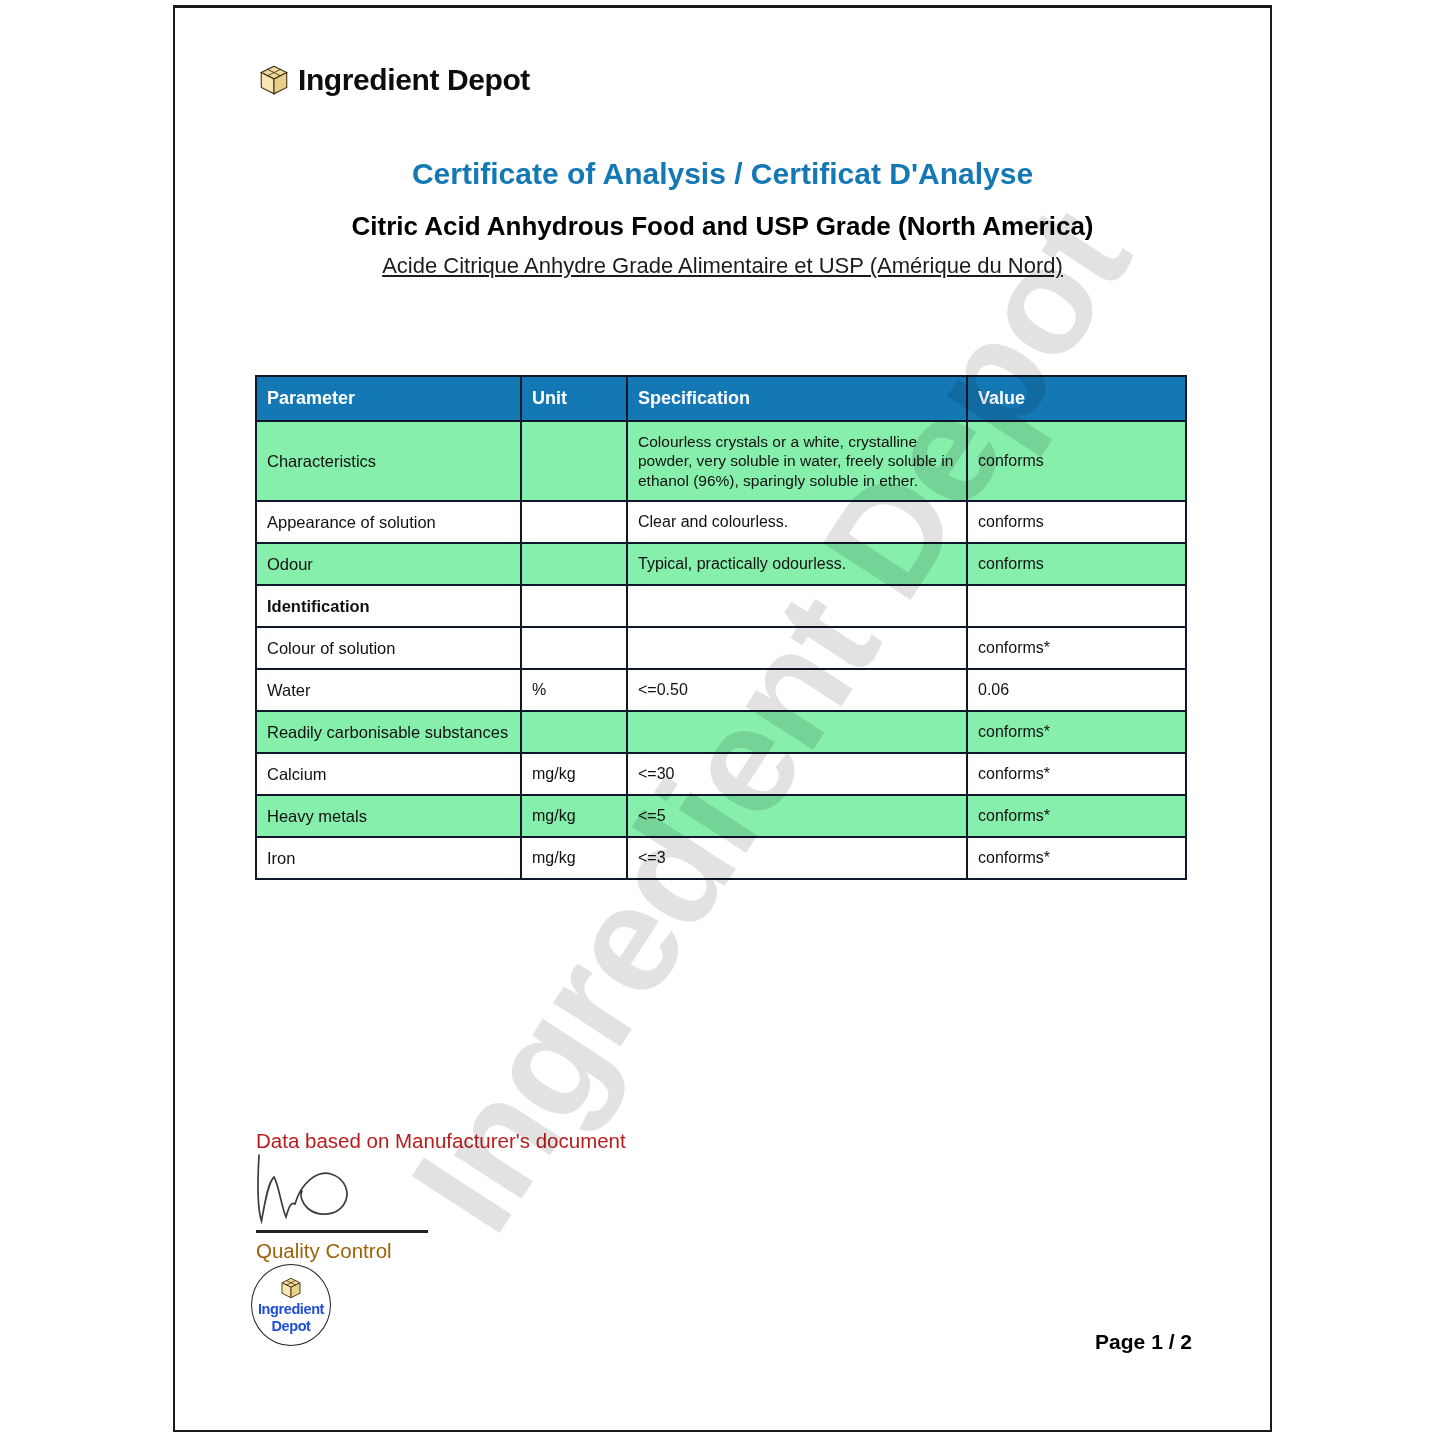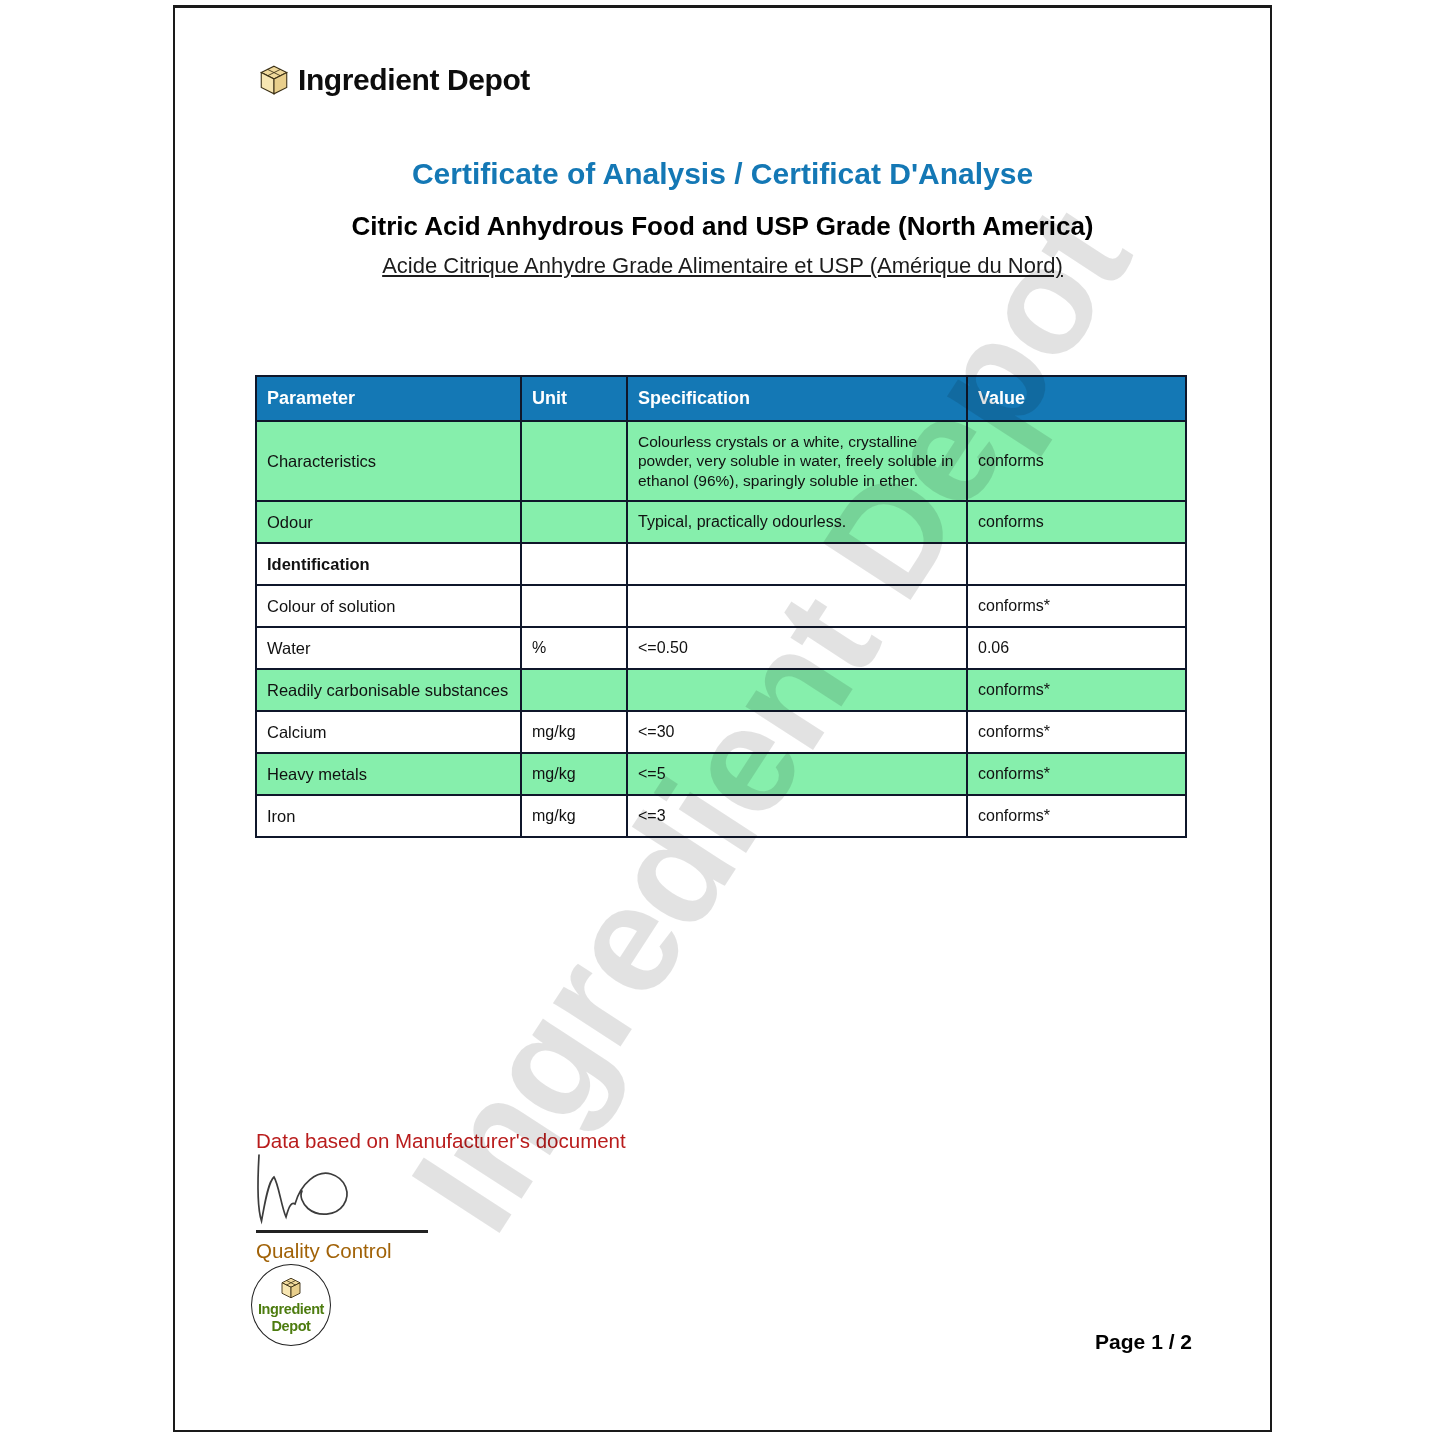--- a/index.html
+++ b/index.html
@@ -156,21 +156,21 @@
     align-items: center;
     justify-content: center;
     background: #fff;
   }
   .stamp svg { width: 24px; height: 24px; margin-bottom: 1px; }
   .stamp-line {
     font-size: 14.5px;
     font-weight: 700;
     line-height: 1.12;
     letter-spacing: -0.4px;
-    color: #4d7c0f;
+    color: #1d4ed8;
     white-space: nowrap;
   }
   .page-num {
     position: absolute;
     right: 78px;
     top: 1322px;
     font-size: 21px;
     font-weight: 700;
     color: #000;
   }
@@ -223,20 +223,26 @@
           <th>Unit</th>
           <th>Specification</th>
           <th>Value</th>
         </tr>
       </thead>
       <tbody>
         <tr class="shade row-tall">
           <td class="param">Characteristics</td>
           <td></td>
           <td class="spec spec-multi">Colourless crystals or a white, crystalline powder, very soluble in water, freely soluble in ethanol (96%), sparingly soluble in ether.</td>
+          <td>conforms</td>
+        </tr>
+        <tr>
+          <td class="param">Appearance of solution</td>
+          <td></td>
+          <td class="spec">Clear and colourless.</td>
           <td>conforms</td>
         </tr>
         <tr class="shade">
           <td class="param">Odour</td>
           <td></td>
           <td class="spec">Typical, practically odourless.</td>
           <td>conforms</td>
         </tr>
         <tr>
           <td class="param b-param">Identification</td>

